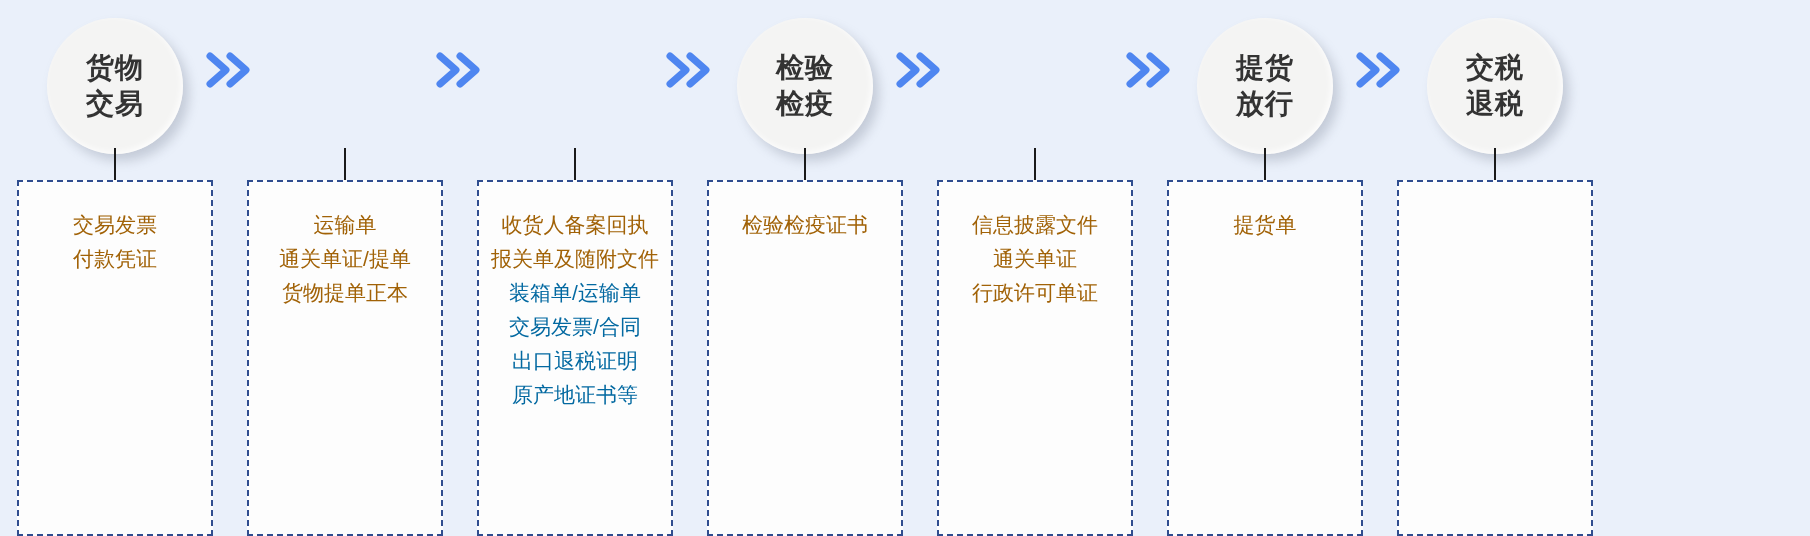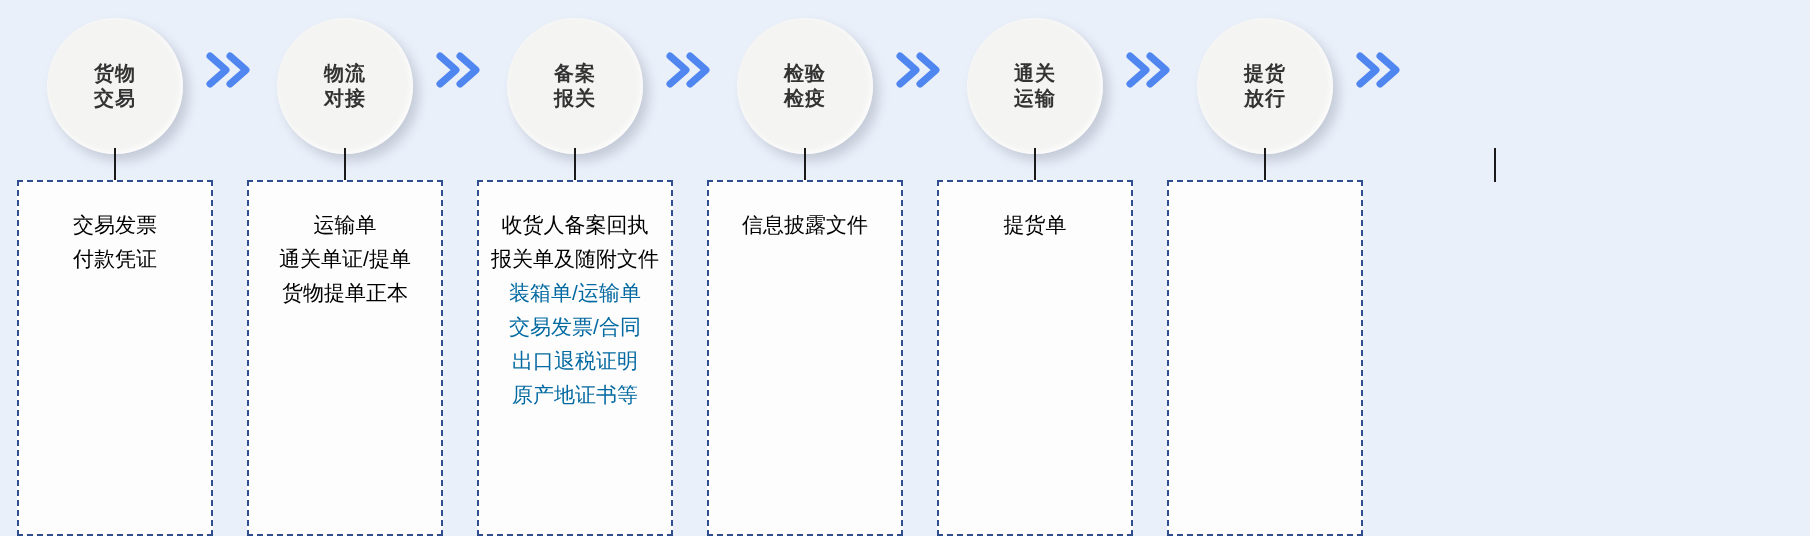--- a/index.html
+++ b/index.html
@@ -47,21 +47,21 @@
     border-radius: 50%;
     background: #f4f4f3;
     box-shadow: 6px 7px 11px rgba(120,130,150,0.33),
                 -2px -2px 6px rgba(255,255,255,0.85) inset;
     display: flex;
     flex-direction: column;
     align-items: center;
     justify-content: center;
     color: #333333;
     font-weight: bold;
-    font-size: 20px;
+    font-size: 28px;
     line-height: 1.27;
     letter-spacing: 1px;
     text-align: center;
   }
   .circle .l1, .circle .l2 { display: block; white-space: nowrap; }
 
   .arrow-cell {
     width: 0px;
     flex: 0 0 0px;
     height: 172px;
@@ -108,21 +108,21 @@
     height: 356px;
     box-sizing: border-box;
     border: 2px dashed #2f4d8f;
     background: #fdfdfd;
     padding-top: 26px;
     text-align: center;
   }
   .doc-line {
     font-size: 21px;
     line-height: 1.62;
-    color: #000000;
+    color: #a16207;
     white-space: nowrap;
   }
   .doc-line.muted { color: #0369a1; }
 </style>
 </head>
 <body>
 
 <div id="flow-root">
 
   <div class="steps-row">
@@ -133,37 +133,29 @@
         </div>
         <div class="stem" style="left: 114px;"></div>
       </div>
       <div class="arrow-cell">
         <span class="chevrons"><svg width="60" height="48" viewBox="0 0 60 48">
             <path d="M10 10 L26 24 L10 38" fill="none" stroke="#4f86f0" stroke-width="7" stroke-linecap="round" stroke-linejoin="round"></path>
             <path d="M30 10 L46 24 L30 38" fill="none" stroke="#4f86f0" stroke-width="7" stroke-linecap="round" stroke-linejoin="round"></path>
           </svg></span>
       </div>
       <div class="step-cell">
-        <div class="circle">
-          <span class="l1">物流</span>
-          <span class="l2">对接</span>
-        </div>
-        <div class="stem" style="left: 114px;"></div>
-      </div>
-      <div class="arrow-cell">
-        <span class="chevrons"><svg width="60" height="48" viewBox="0 0 60 48">
-            <path d="M10 10 L26 24 L10 38" fill="none" stroke="#4f86f0" stroke-width="7" stroke-linecap="round" stroke-linejoin="round"></path>
-            <path d="M30 10 L46 24 L30 38" fill="none" stroke="#4f86f0" stroke-width="7" stroke-linecap="round" stroke-linejoin="round"></path>
-          </svg></span>
-      </div>
-      <div class="step-cell">
-        <div class="circle">
-          <span class="l1">备案</span>
-          <span class="l2">报关</span>
-        </div>
+        <div class="stem" style="left: 114px;"></div>
+      </div>
+      <div class="arrow-cell">
+        <span class="chevrons"><svg width="60" height="48" viewBox="0 0 60 48">
+            <path d="M10 10 L26 24 L10 38" fill="none" stroke="#4f86f0" stroke-width="7" stroke-linecap="round" stroke-linejoin="round"></path>
+            <path d="M30 10 L46 24 L30 38" fill="none" stroke="#4f86f0" stroke-width="7" stroke-linecap="round" stroke-linejoin="round"></path>
+          </svg></span>
+      </div>
+      <div class="step-cell">
         <div class="stem" style="left: 114px;"></div>
       </div>
       <div class="arrow-cell">
         <span class="chevrons"><svg width="60" height="48" viewBox="0 0 60 48">
             <path d="M10 10 L26 24 L10 38" fill="none" stroke="#4f86f0" stroke-width="7" stroke-linecap="round" stroke-linejoin="round"></path>
             <path d="M30 10 L46 24 L30 38" fill="none" stroke="#4f86f0" stroke-width="7" stroke-linecap="round" stroke-linejoin="round"></path>
           </svg></span>
       </div>
       <div class="step-cell">
         <div class="circle">
@@ -172,24 +164,20 @@
         </div>
         <div class="stem" style="left: 114px;"></div>
       </div>
       <div class="arrow-cell">
         <span class="chevrons"><svg width="60" height="48" viewBox="0 0 60 48">
             <path d="M10 10 L26 24 L10 38" fill="none" stroke="#4f86f0" stroke-width="7" stroke-linecap="round" stroke-linejoin="round"></path>
             <path d="M30 10 L46 24 L30 38" fill="none" stroke="#4f86f0" stroke-width="7" stroke-linecap="round" stroke-linejoin="round"></path>
           </svg></span>
       </div>
       <div class="step-cell">
-        <div class="circle">
-          <span class="l1">通关</span>
-          <span class="l2">运输</span>
-        </div>
         <div class="stem" style="left: 114px;"></div>
       </div>
       <div class="arrow-cell">
         <span class="chevrons"><svg width="60" height="48" viewBox="0 0 60 48">
             <path d="M10 10 L26 24 L10 38" fill="none" stroke="#4f86f0" stroke-width="7" stroke-linecap="round" stroke-linejoin="round"></path>
             <path d="M30 10 L46 24 L30 38" fill="none" stroke="#4f86f0" stroke-width="7" stroke-linecap="round" stroke-linejoin="round"></path>
           </svg></span>
       </div>
       <div class="step-cell">
         <div class="circle">
@@ -198,20 +186,24 @@
         </div>
         <div class="stem" style="left: 114px;"></div>
       </div>
       <div class="arrow-cell">
         <span class="chevrons"><svg width="60" height="48" viewBox="0 0 60 48">
             <path d="M10 10 L26 24 L10 38" fill="none" stroke="#4f86f0" stroke-width="7" stroke-linecap="round" stroke-linejoin="round"></path>
             <path d="M30 10 L46 24 L30 38" fill="none" stroke="#4f86f0" stroke-width="7" stroke-linecap="round" stroke-linejoin="round"></path>
           </svg></span>
       </div>
       <div class="step-cell">
+        <div class="circle">
+          <span class="l1">交税</span>
+          <span class="l2">退税</span>
+        </div>
         <div class="stem" style="left: 114px;"></div>
       </div>
     </div>
 
   <div class="docs-row">
       <div class="doc-cell">
         <div class="doc-box">
           <div class="doc-line">交易发票</div>
           <div class="doc-line">付款凭证</div>
         </div>
@@ -231,24 +223,31 @@
           <div class="doc-line">报关单及随附文件</div>
           <div class="doc-line muted">装箱单/运输单</div>
           <div class="doc-line muted">交易发票/合同</div>
           <div class="doc-line muted">出口退税证明</div>
           <div class="doc-line muted">原产地证书等</div>
         </div>
       </div>
       <div class="arrow-cell"></div>
       <div class="doc-cell">
         <div class="doc-box">
+          <div class="doc-line">检验检疫证书</div>
+        </div>
+      </div>
+      <div class="arrow-cell"></div>
+      <div class="doc-cell">
+        <div class="doc-box">
           <div class="doc-line">信息披露文件</div>
-        </div>
-      </div>
-      <div class="arrow-cell"></div>
+          <div class="doc-line">通关单证</div>
+          <div class="doc-line">行政许可单证</div>
+        </div>
+      </div>
       <div class="arrow-cell"></div>
       <div class="doc-cell">
         <div class="doc-box">
           <div class="doc-line">提货单</div>
         </div>
       </div>
       <div class="arrow-cell"></div>
       <div class="doc-cell">
         <div class="doc-box">
         </div>

